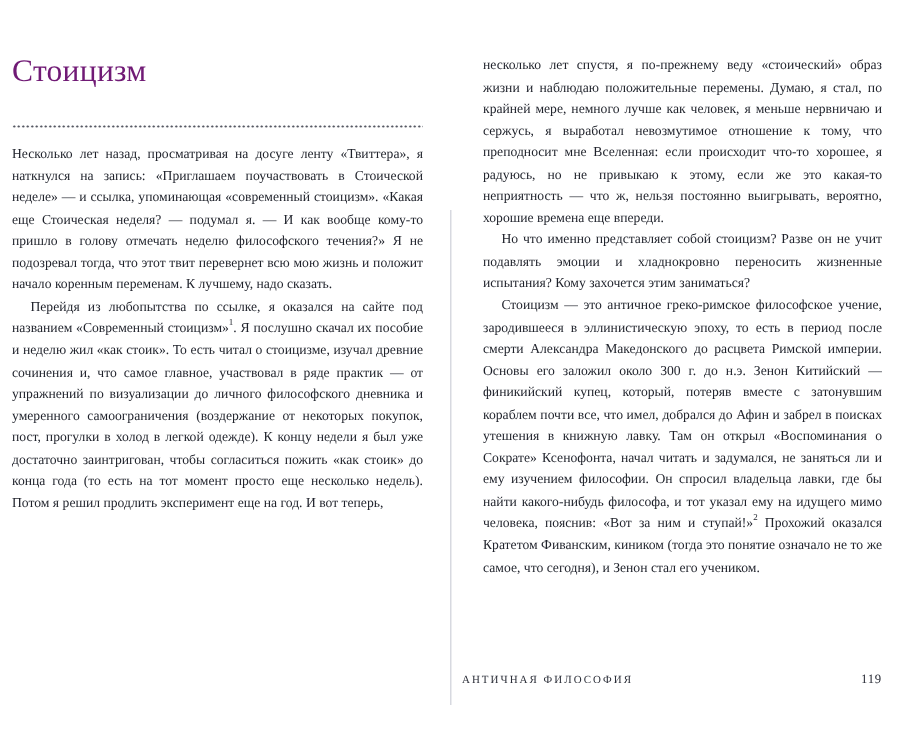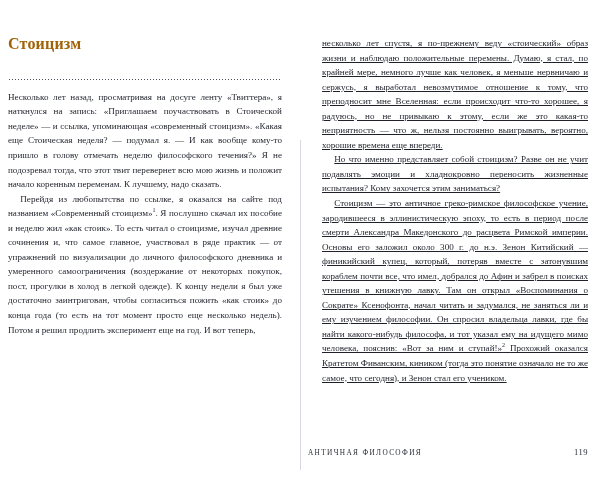--- a/index.html
+++ b/index.html
@@ -20,21 +20,21 @@
     inset: 0;
     display: flex;
   }
   .page {
     position: relative;
     box-sizing: border-box;
     height: 495px;
     width: 300px;
   }
   .page-left  { padding: 0 18px 0 8px; }
-  .page-right { padding: 0 12px 0 22px; text-decoration: underline; }
+  .page-right { padding: 0 12px 0 22px; }
 
   .gutter-rule {
     position: absolute;
     left: 300px;
     top: 140px;
     width: 1px;
     height: 330px;
     background: #d7d9e0;
   }
 
@@ -46,26 +46,26 @@
     font-family: "Liberation Serif", "DejaVu Serif", serif;
     font-size: 8.5px;
     font-weight: 700;
     letter-spacing: 1.7px;
     text-transform: uppercase;
     color: #1d1f27;
     margin: 0 0 9px 0;
     line-height: 1;
   }
   .chapter-title {
-    font-size: 16px;
-    font-weight: 700;
+    font-size: 21px;
+    font-weight: 400;
     letter-spacing: 0.2px;
     margin: 0 0 13px 0;
     line-height: 1.05;
-    color: #a16207;
+    color: #701a75;
   }
   .chapter-author {
     font-size: 9.5px;
     letter-spacing: 0.55px;
     margin: 0;
     color: #22242d;
     font-variant: small-caps;
     text-transform: lowercase;
   }
   .chapter-author::first-letter { text-transform: uppercase; }

